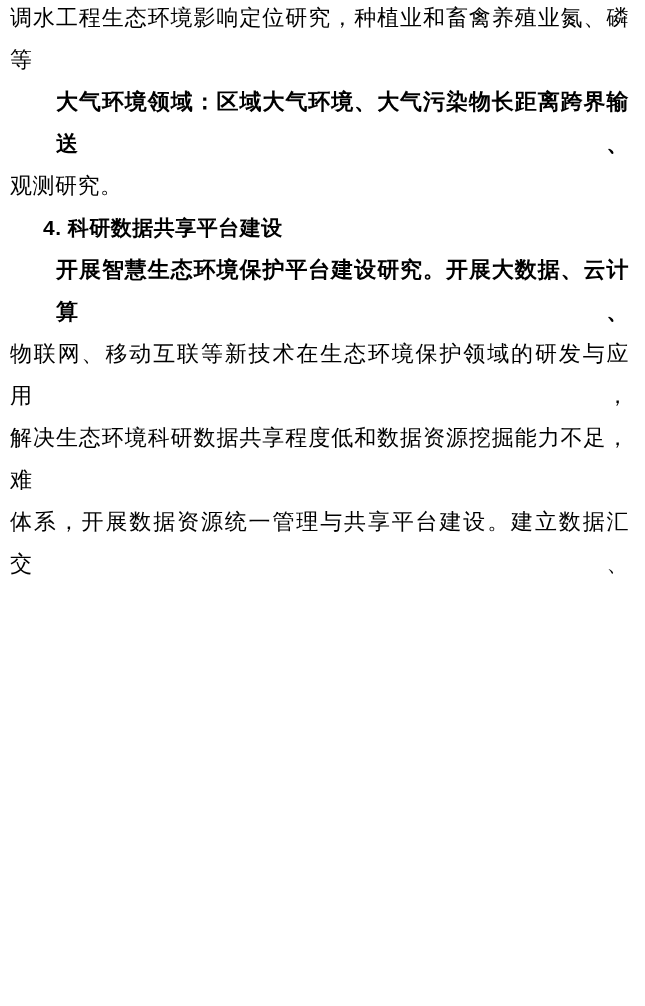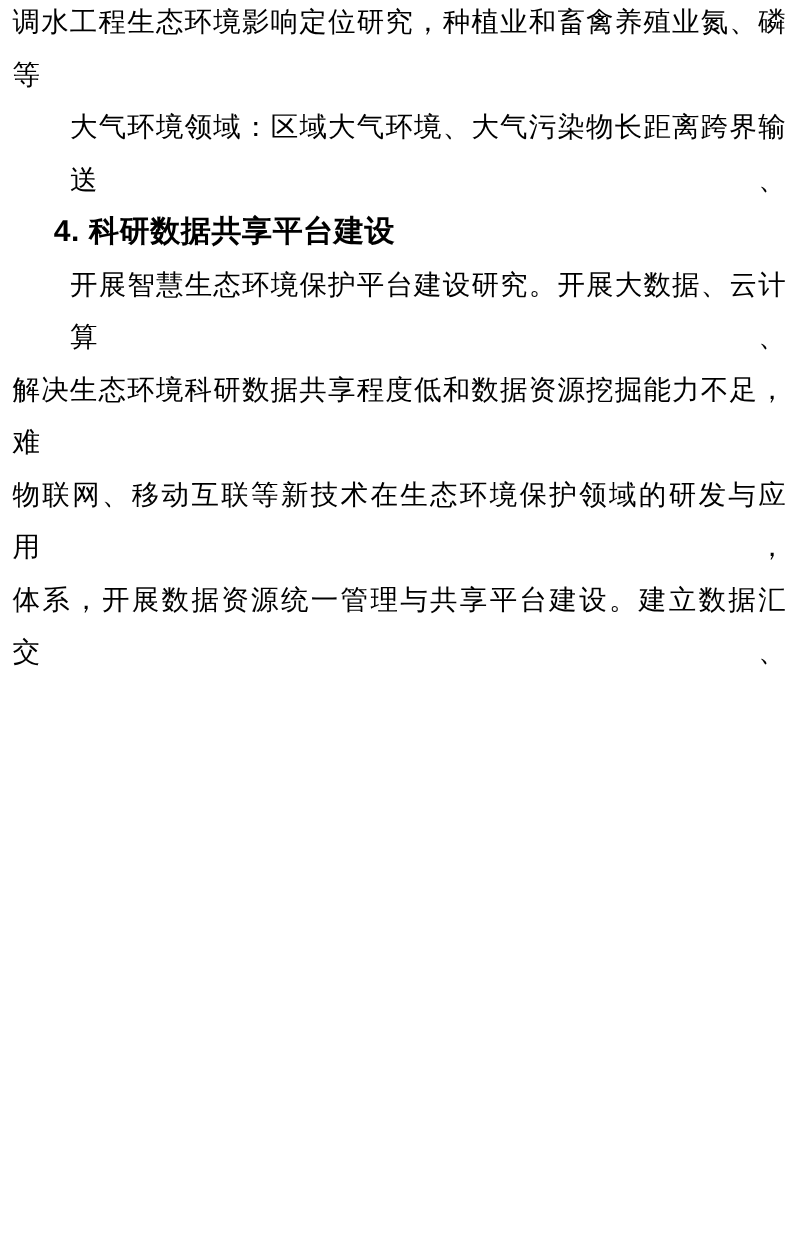--- a/index.html
+++ b/index.html
@@ -26,45 +26,47 @@
   .paragraph-line {
     font-size: 22px;
     line-height: 42px;
     text-align: justify;
     text-align-last: justify;
     white-space: normal;
     letter-spacing: 0.5px;
   }
   .paragraph-line.indent {
     padding-left: 46px;
+    font-weight: bold;
   }
   .paragraph-line.end-line {
     text-align-last: left;
   }
   .numbered-heading {
     font-family: "Liberation Sans", "DejaVu Sans", sans-serif;
     font-weight: 700;
-    font-size: 24px;
+    font-size: 21px;
     line-height: 42px;
     padding-left: 33px;
     letter-spacing: 0.5px;
   }
 </style>
 </head>
 <body>
 
 <main data-name="document-page">
     <div class="paragraph" data-name="paragraph">
       <div class="paragraph-line" data-name="paragraph-line">调水工程生态环境影响定位研究，种植业和畜禽养殖业氮、磷等</div>
     </div>
     <div class="paragraph" data-name="paragraph">
       <div class="paragraph-line indent" data-name="paragraph-line">大气环境领域：区域大气环境、大气污染物长距离跨界输送、</div>
     </div>
     <div class="paragraph" data-name="paragraph">
+      <div class="paragraph-line end-line" data-name="paragraph-line">观测研究。</div>
     </div>
     <div class="numbered-heading" data-name="numbered-heading">4. 科研数据共享平台建设</div>
     <div class="paragraph" data-name="paragraph">
       <div class="paragraph-line indent" data-name="paragraph-line">开展智慧生态环境保护平台建设研究。开展大数据、云计算、</div>
+      <div class="paragraph-line" data-name="paragraph-line">物联网、移动互联等新技术在生态环境保护领域的研发与应用，</div>
       <div class="paragraph-line" data-name="paragraph-line">解决生态环境科研数据共享程度低和数据资源挖掘能力不足，难</div>
-      <div class="paragraph-line" data-name="paragraph-line">物联网、移动互联等新技术在生态环境保护领域的研发与应用，</div>
       <div class="paragraph-line" data-name="paragraph-line">体系，开展数据资源统一管理与共享平台建设。建立数据汇交、</div>
     </div>
   </main>
 
 </body></html>

